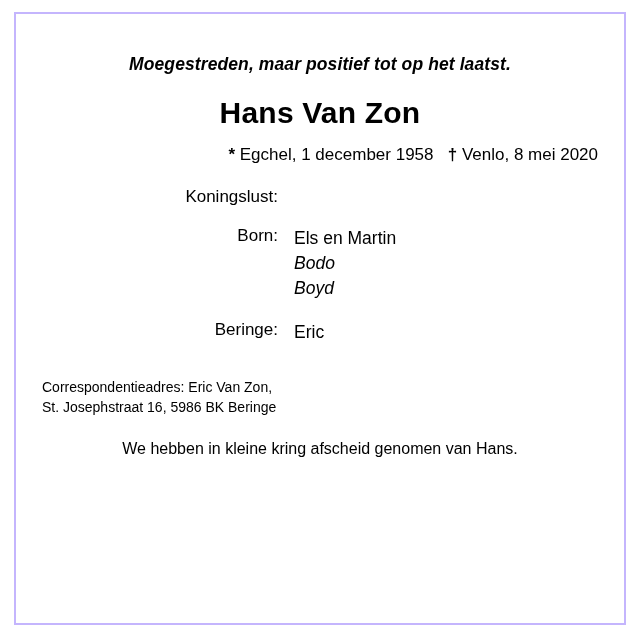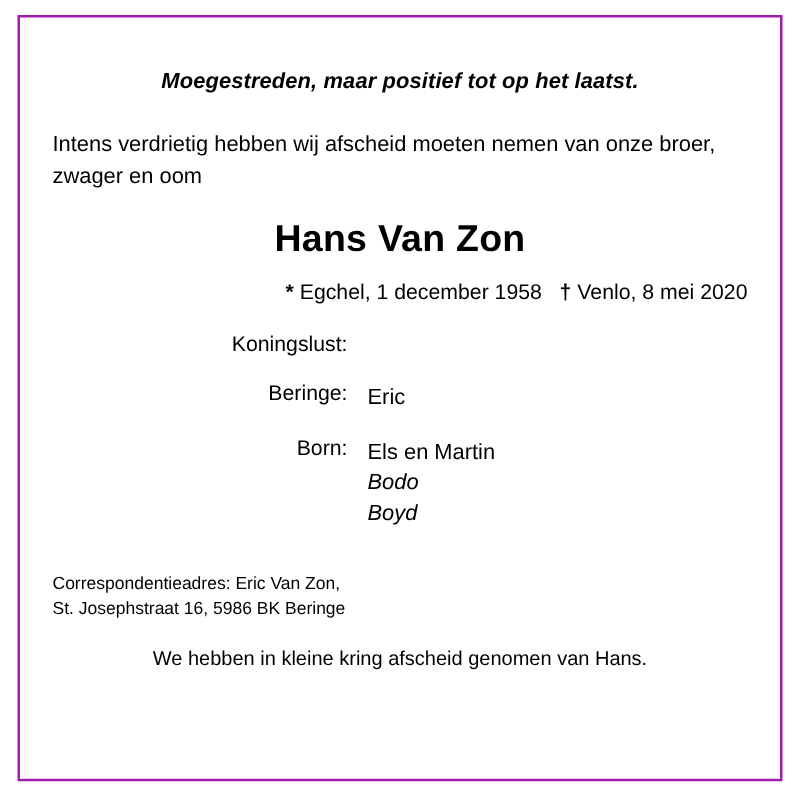--- a/index.html
+++ b/index.html
@@ -20,21 +20,21 @@
     height: 639px;
     box-sizing: border-box;
     background: #ffffff;
   }
   .card {
     position: absolute;
     left: 14px;
     top: 12px;
     right: 14px;
     bottom: 14px;
-    border: 2px solid #a21caf;
+    border: 2px solid #c4b5fd;
     background: #ffffff;
     box-sizing: border-box;
     padding: 26px 26px 10px 26px;
   }
   .motto {
     text-align: center;
     font-style: italic;
     font-weight: bold;
     font-size: 17.5px;
     letter-spacing: 0.1px;
@@ -99,51 +99,50 @@
   }
 </style>
 </head>
 <body>
 
 <div class="page">
   <div class="card">
 
     <div class="motto">Moegestreden, maar positief tot op het laatst.</div>
 
-    <div class="intro">Intens verdrietig hebben wij afscheid moeten nemen van onze broer, zwager en oom</div>
 
     <div class="name">Hans Van Zon</div>
 
     <div class="dates">
       <span class="sym">*</span>
       <span>Egchel, 1 december 1958</span>
       &nbsp;
       <span class="sym">†</span>
       <span>Venlo, 8 mei 2020</span>
     </div>
 
     <div class="groups">
 
       <div class="group">
         <div class="place">Koningslust:</div>
       </div>
 
       <div class="group">
-        <div class="place">Beringe:</div>
-        <div class="members">
-          <div>Eric</div>
-        </div>
-      </div>
-
-      <div class="group">
         <div class="place">Born:</div>
         <div class="members">
           <div>Els en Martin</div>
           <div class="m-italic">Bodo</div>
           <div class="m-italic">Boyd</div>
+        </div>
+      </div>
+
+      <div class="group">
+        <div class="place">Beringe:</div>
+        <div class="members">
+          <div>Eric</div>
         </div>
       </div>
 
     </div>
 
     <div class="address">
       <div>Correspondentieadres: Eric Van Zon,</div>
       <div>St. Josephstraat 16, 5986 BK  Beringe</div>
     </div>
 

